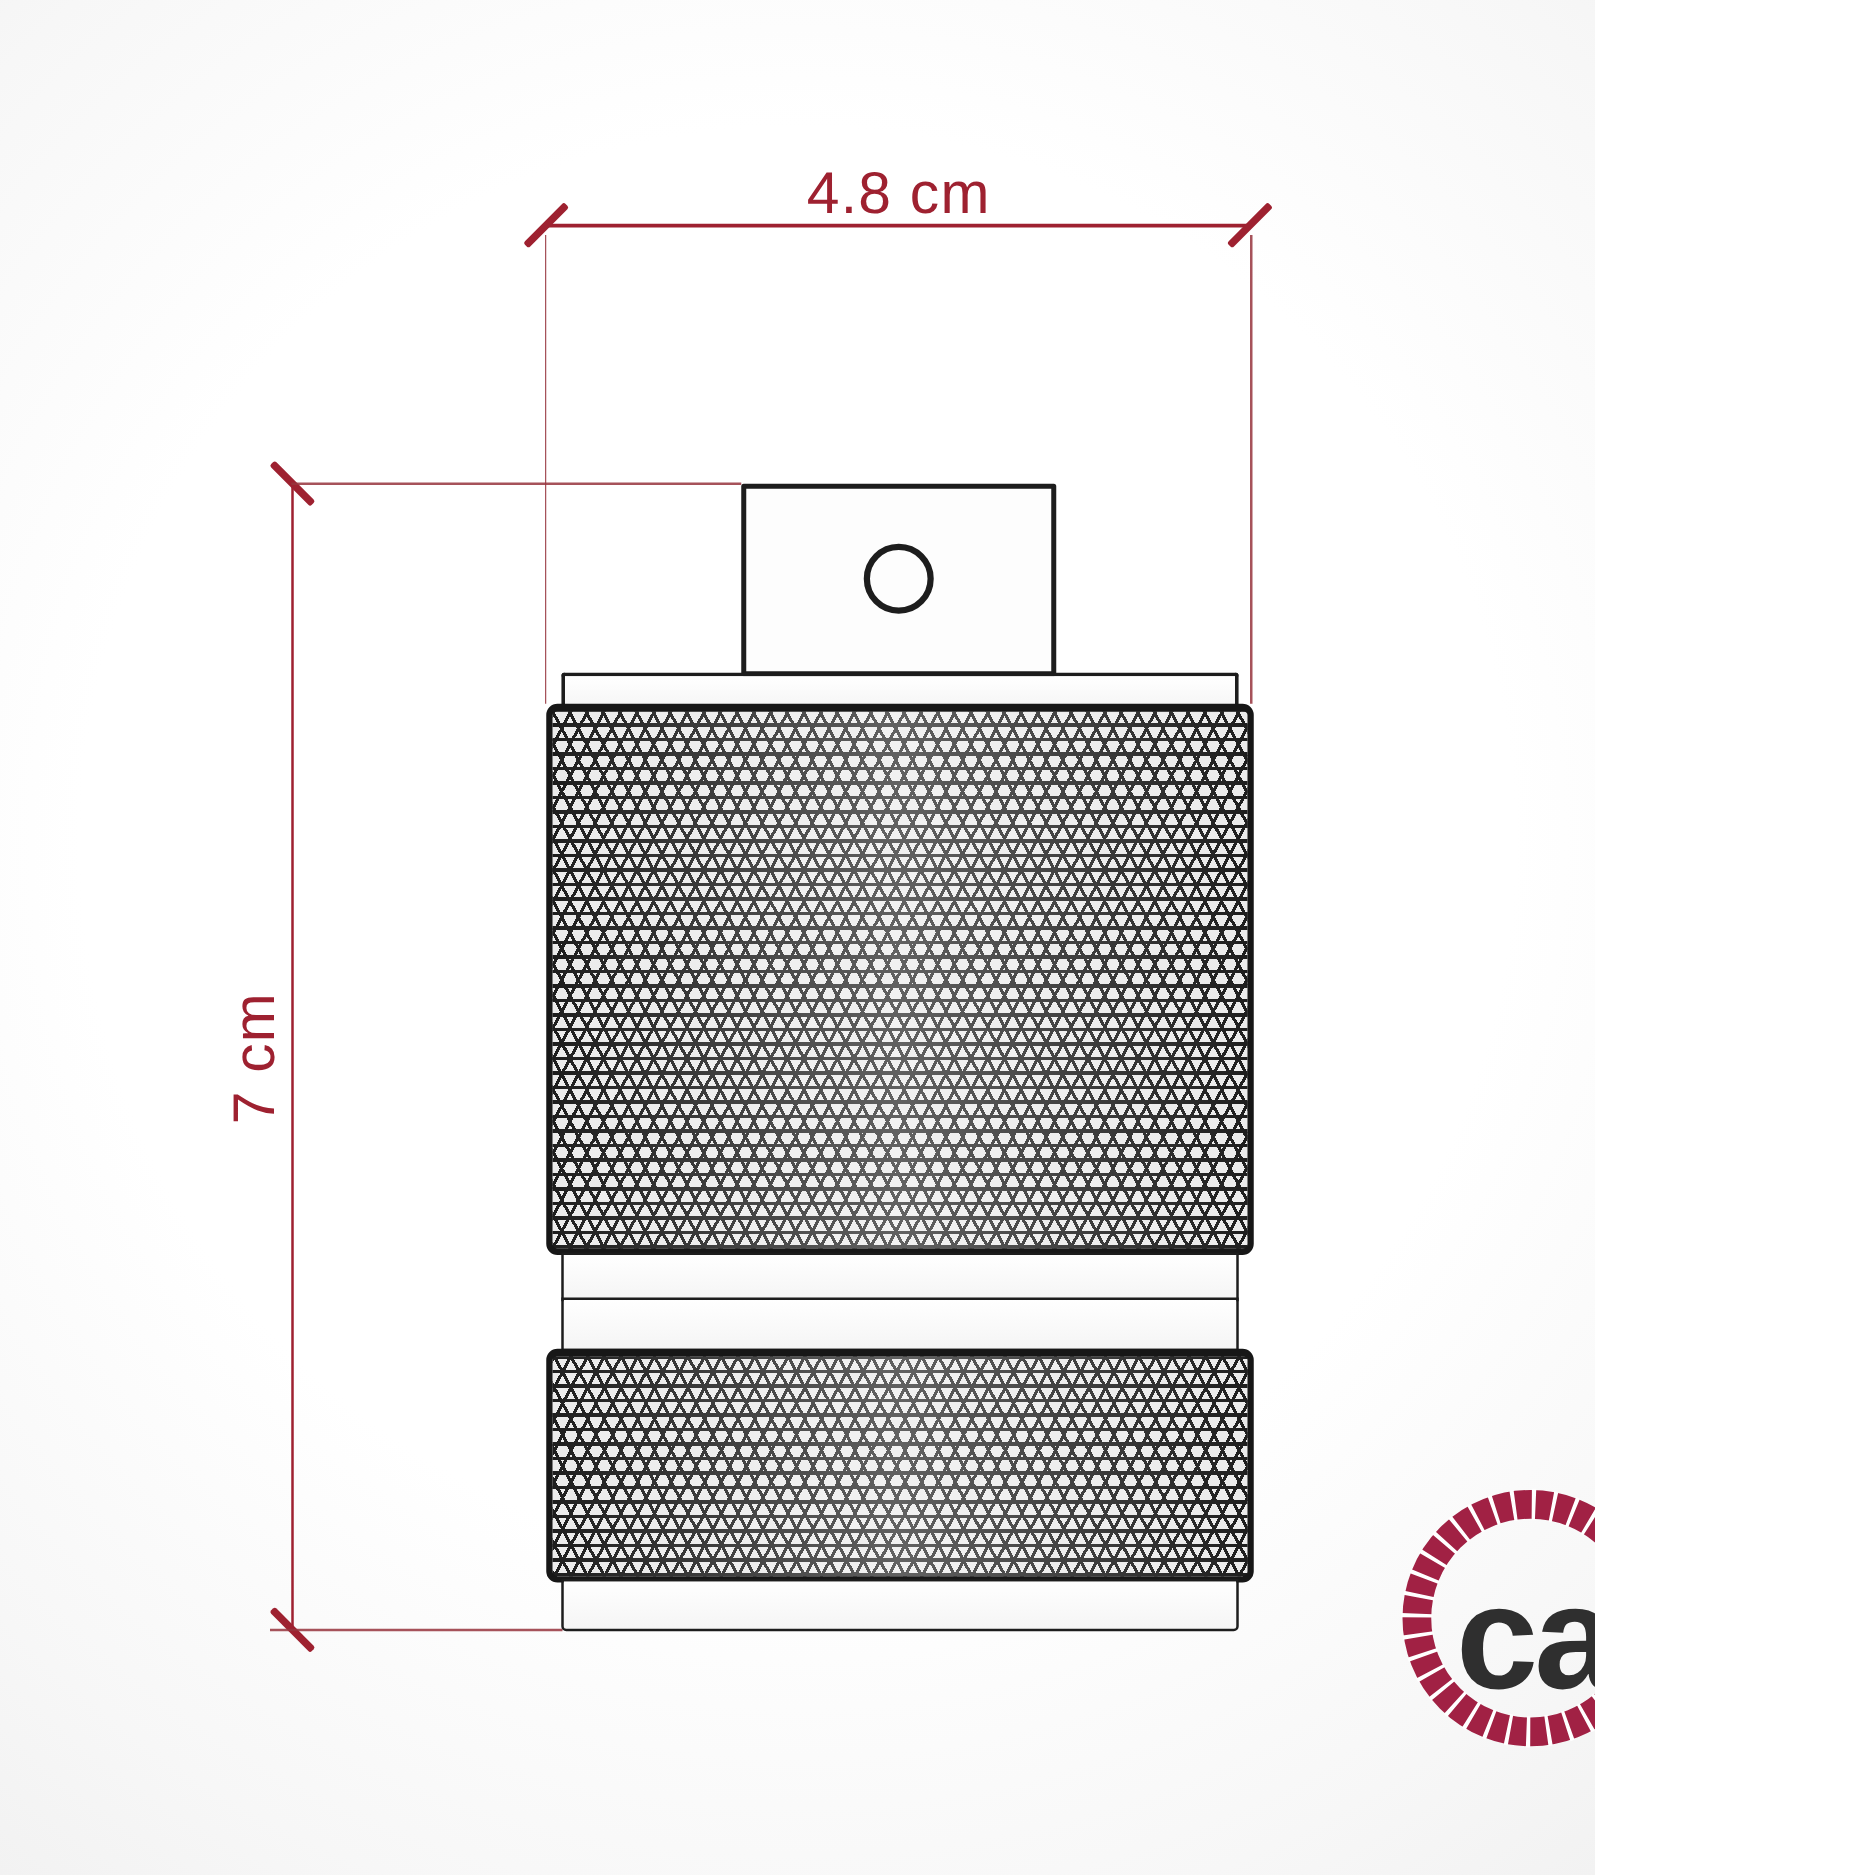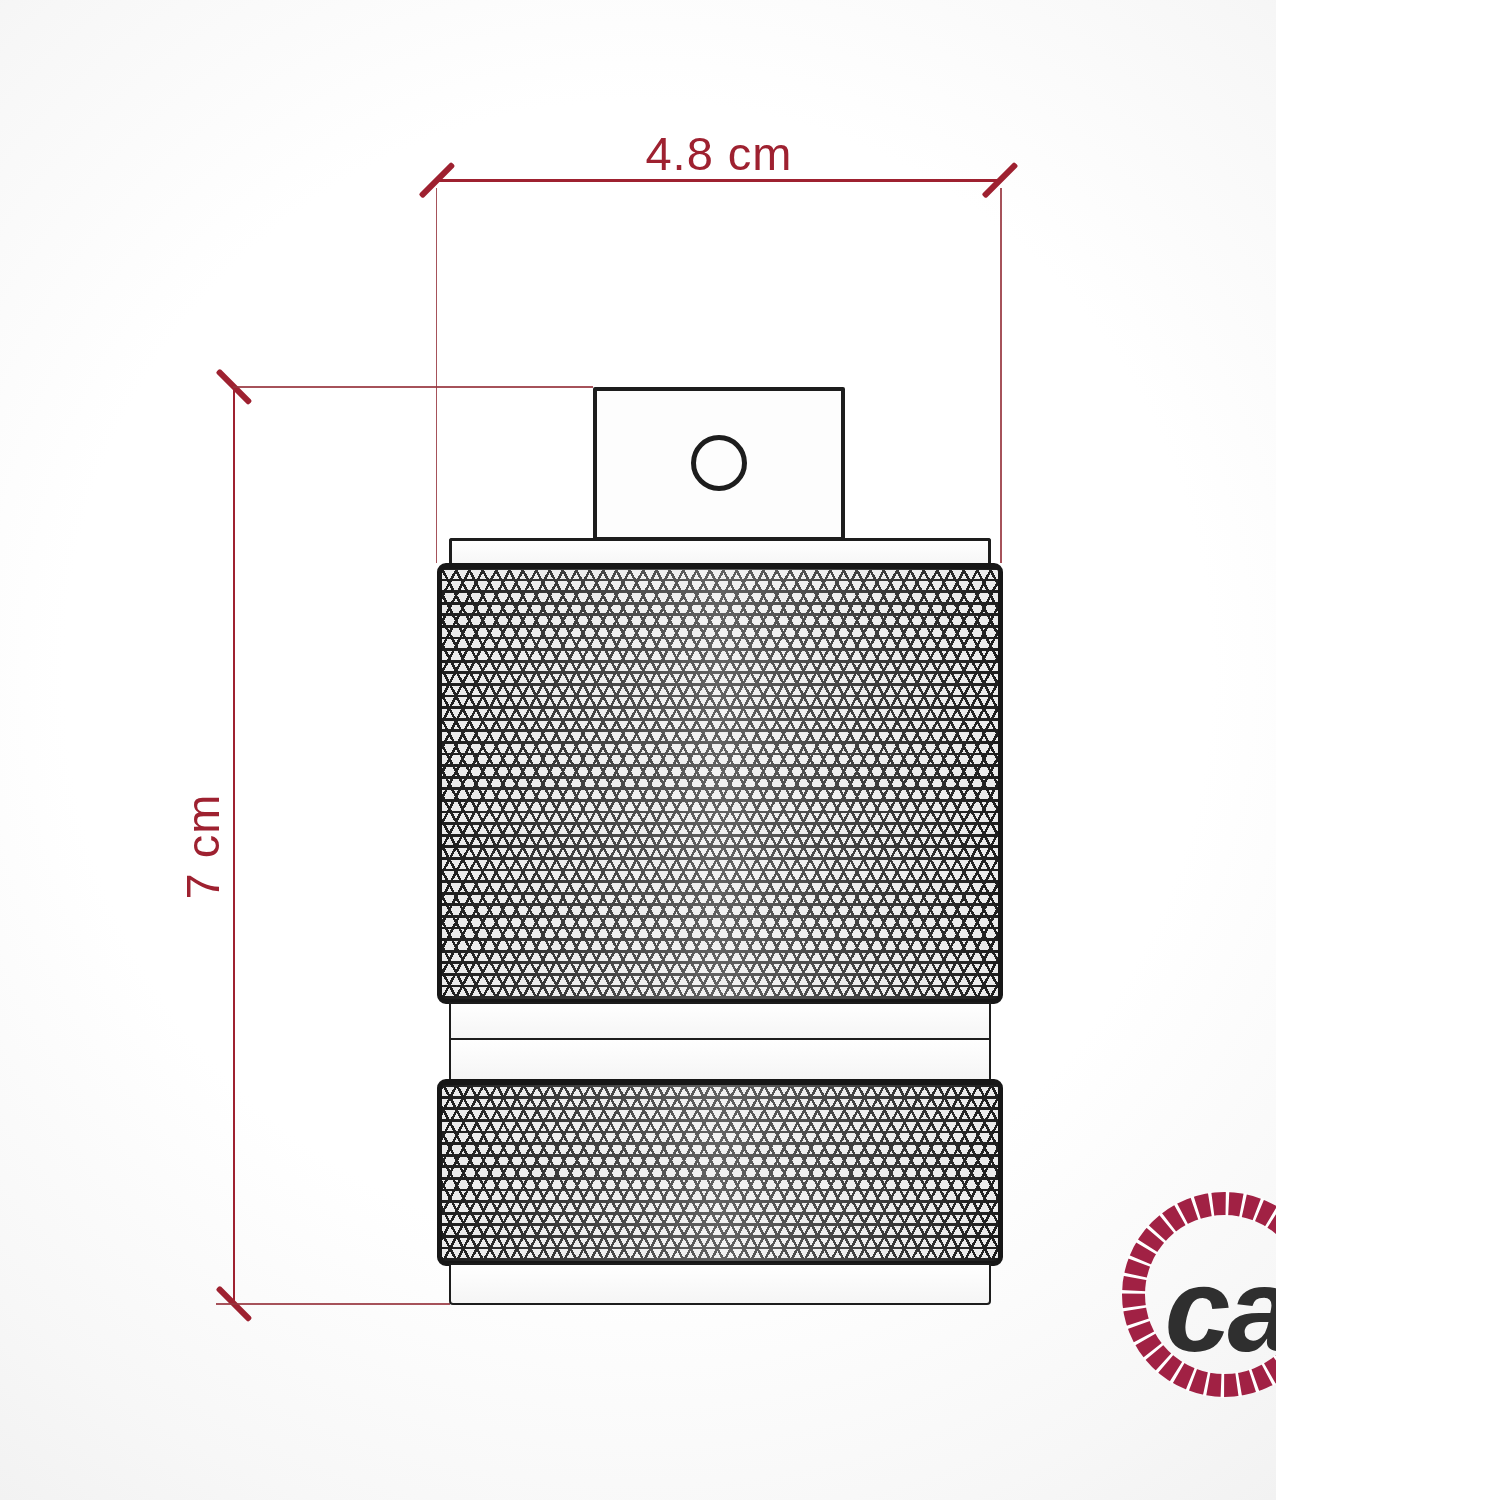--- a/index.html
+++ b/index.html
@@ -43,21 +43,21 @@
     border:5px solid #171717; border-top-width:6px; border-radius:9px;
     background-color:#ebebeb;
     background-image:
       linear-gradient(90deg, rgba(255,255,255,0) 0%, rgba(255,255,255,.30) 50%, rgba(255,255,255,0) 100%),
       repeating-linear-gradient(0deg,   #1e1e1e 0px, #1e1e1e 2.7px, transparent 2.7px, transparent 11.6px),
       repeating-linear-gradient(62deg,  #1e1e1e 0px, #1e1e1e 2.5px, transparent 2.5px, transparent 11.8px),
       repeating-linear-gradient(118deg, #1e1e1e 0px, #1e1e1e 2.5px, transparent 2.5px, transparent 11.8px);
   }
 
   
-  .logo { position:absolute; left:1117px; top:1187px; width:215px; height:215px;font-style:italic; }
+  .logo { position:absolute; left:1117px; top:1187px; width:215px; height:215px; }
   .logo svg { position:absolute; left:0; top:0; }
   .logo-text {
     position:absolute; inset:0; display:flex; align-items:center; justify-content:center;
     font-size:118px; font-weight:bold; color:#2f2f2f; letter-spacing:-3px;
     transform:translate(3px,15px);
   }
 </style>
 </head>
 <body>
 

